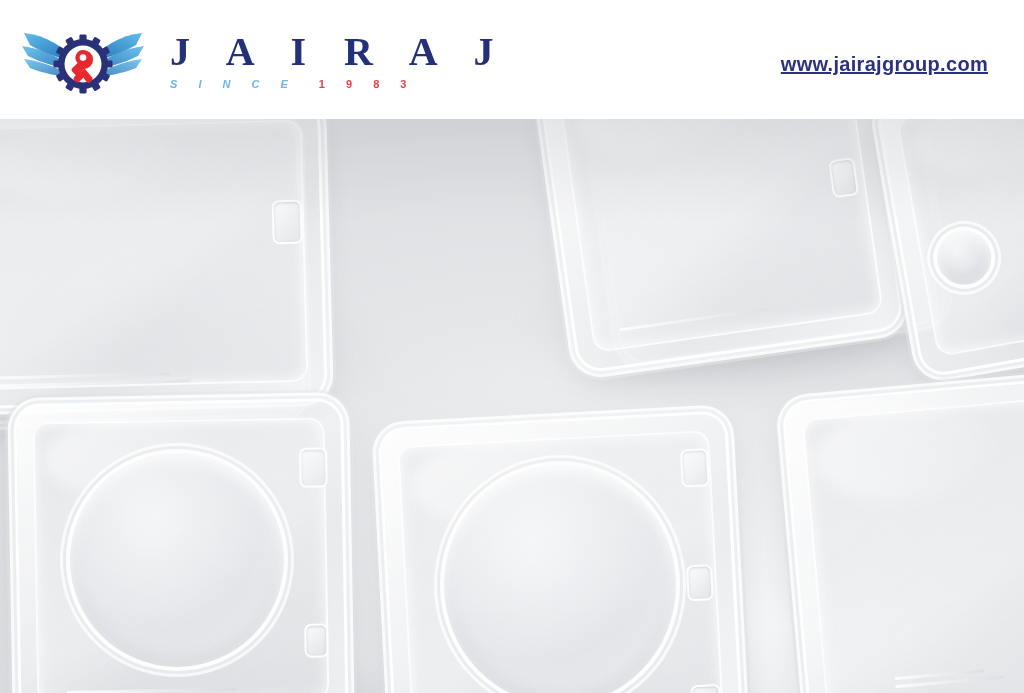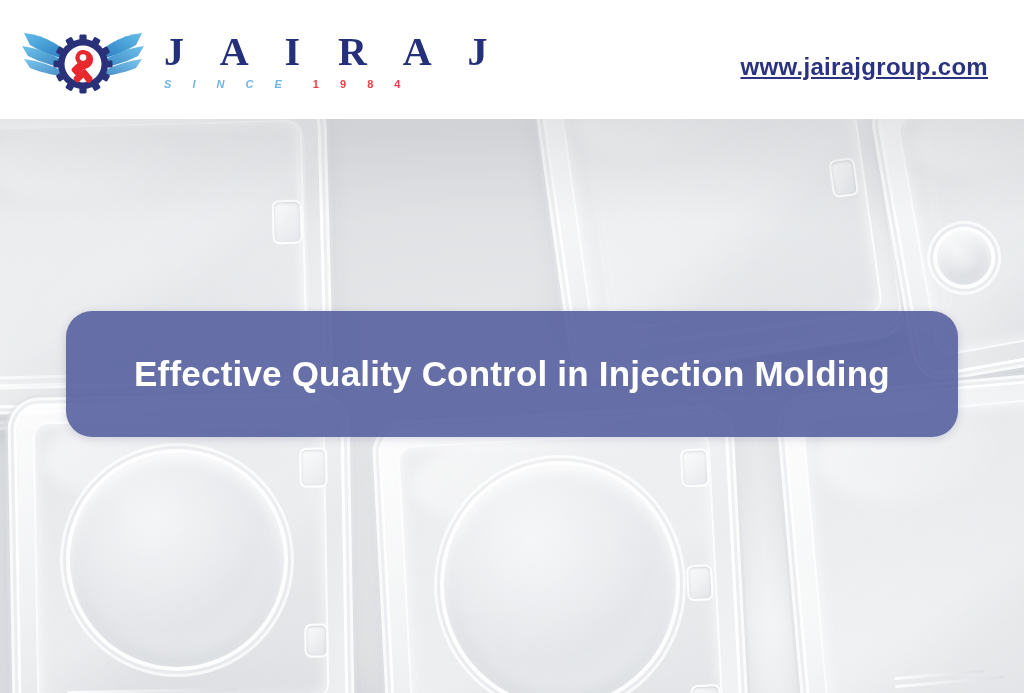--- a/index.html
+++ b/index.html
@@ -35,21 +35,21 @@
 
   .logo-mark {
     position:relative;
     width:130px; height:82px;
     flex:0 0 130px;
   }
   .logo-mark svg { display:block; width:130px; height:82px; }
 
   .wordmark {
     position:relative;
-    margin-left:16px;
+    margin-left:22px;
     padding-top:2px;
   }
   .wordmark .jairaj {
     font-family:"Liberation Serif", serif;
     font-weight:bold;
     font-size:40px;
     letter-spacing:14px;
     color:#25307a;
     line-height:1;
     white-space:nowrap;
@@ -63,21 +63,21 @@
     line-height:1;
     white-space:nowrap;
   }
   .wordmark .since-word { color:#6eb5e8;font-style:italic; }
   .wordmark .since-year { color:#e8404a; margin-left:22px; }
 
   .site-url {
     position:absolute; right:36px; top:53px;
     font-family:"Liberation Sans", sans-serif;
     font-weight:bold;
-    font-size:24px;
+    font-size:20px;
     letter-spacing:0.3px;
     color:#2b3380;
     white-space:nowrap;
   }
 
   
   .photo {
     position:absolute; left:0; top:119px;
     width:1024px; height:574px;
     overflow:hidden;
@@ -263,23 +263,20 @@
     <div class="part" id="part-br">
       <div class="inner"></div>
       <div class="hi"></div>
       <div class="rib" style="left:86px; bottom:70px; width:90px;"></div>
       <div class="rib" style="left:86px; bottom:62px; width:110px;"></div>
     </div>
 
     <div class="vignette"></div>
   </div>
 
-  <div class="title-banner">
-    <h1>Effective Quality Control in Injection Molding</h1>
-  </div>
 
   <div class="header">
 
     <div class="brand">
 
       <div class="logo-mark">
         <svg viewBox="0 0 130 82" xmlns="http://www.w3.org/2000/svg" aria-hidden="true">
           <defs>
             <linearGradient id="wingL" x1="0" y1="0" x2="1" y2="1">
               <stop offset="0%" stop-color="#63bdea"></stop>
@@ -330,21 +327,21 @@
               <path d="M1.6 4.4 l7.4 8.9 a2.6 2.6 0 0 1 -0.3 3.6 l-1.6 1.3 a2.6 2.6 0 0 1 -3.6 -0.4 l-6.4 -8.6 Z"></path>
               <circle cx="0" cy="-6.4" r="3.3" fill="#ffffff"></circle>
             </g>
           </g>
         </svg>
       </div>
 
       <div class="wordmark">
         <div class="jairaj">J A I R A J</div>
         <div class="since-line">
-          <span class="since-word">S I N C E</span><span class="since-year">1 9 8 4</span>
+          <span class="since-word">S I N C E</span><span class="since-year">1 9 8 3</span>
         </div>
       </div>
     </div>
 
     <a class="site-url" href="#">www.jairajgroup.com</a>
   </div>
 
 </div>
 
 </body></html>

